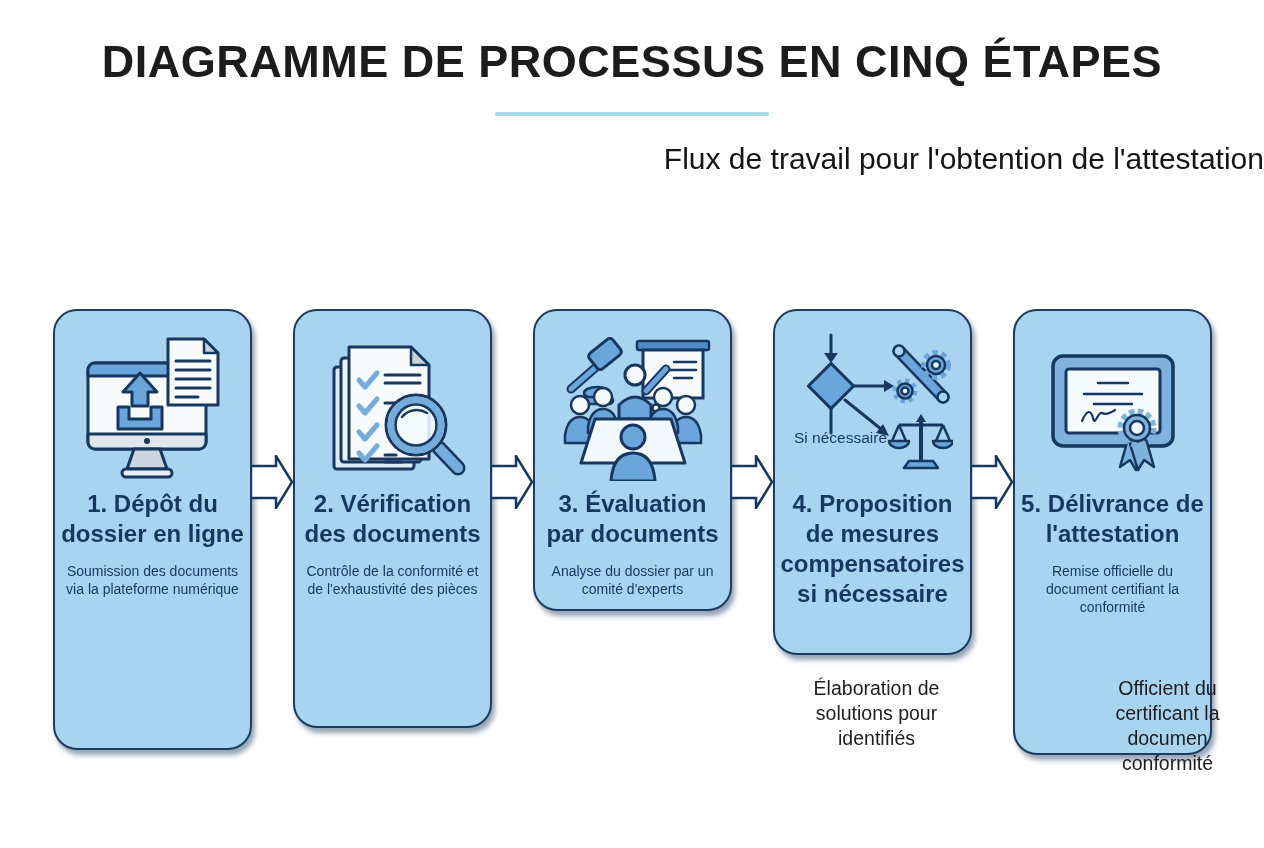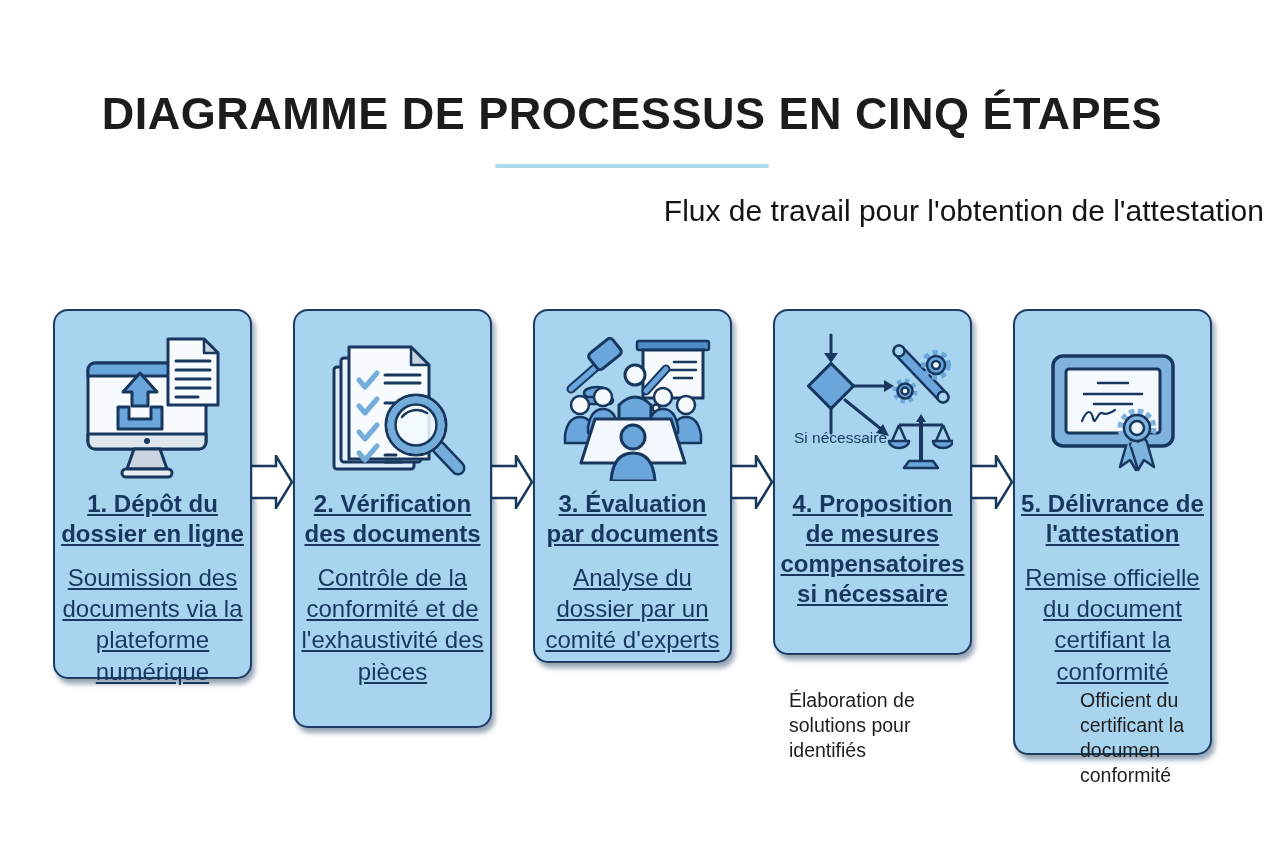--- a/index.html
+++ b/index.html
@@ -2,60 +2,60 @@
 <html><head>
 <meta charset="utf-8">
 <style>
   html,body{margin:0;padding:0;}
   body{
     width:1264px;height:848px;background:#ffffff;position:relative;overflow:hidden;
     font-family:"Liberation Sans", sans-serif;
   }
   .header{text-align:center;}
   .page-title{
-    margin:0;padding-top:88px;font-size:45px;font-weight:700;color:#1c1c1c;
+    margin:0;padding-top:36px;font-size:45px;font-weight:700;color:#1c1c1c;
     letter-spacing:.5px;
   }
   .title-underline{
     width:274px;height:4px;background:#a9dae8;margin:24px auto 0;border-radius:2px;
   }
   .page-subtitle{
     margin:26px 0 0;font-size:30px;font-weight:400;color:#141414;text-align:right;
   }
   .flow{position:absolute;left:0;top:0;width:1264px;height:848px;}
   .step{
     position:absolute;top:309px;width:199px;box-sizing:border-box;
-    background:#a8d4f0;border:2.5px solid #1c3d63;border-radius:15px;
+    background:#a8d4f0;border:2.5px solid #1c3d63;border-radius:24px;
     box-shadow:3px 5px 5px rgba(23,54,93,.45);
-    text-align:center;color:#17375e;text-decoration:underline;
+    text-align:center;color:#17375e;
   }
   .step svg.icon{display:block;margin:20px auto 0;}
   .step-title{margin:8px 0 0;font-size:24px;font-weight:700;line-height:1.25;color:#17375e;}
   .step-title span{display:block;}
-  .step-desc{margin:13px 5px 0;font-size:24px;font-weight:400;line-height:1.3;color:#17375e;}
+  .step-desc{margin:13px 5px 0;font-size:14px;font-weight:400;line-height:1.3;color:#17375e;}
   .flow-arrow{position:absolute;top:455px;width:42px;height:54px;}
   .step-caption{
-    position:absolute;top:672px;width:199px;margin:16px;text-align:left;
+    position:absolute;top:672px;width:199px;margin:4px;text-align:center;
     font-size:19.5px;line-height:1.28;color:#1d1d1d;
   }
   .step-caption span{display:block;}
   .decision-label{font-size:15.5px;fill:#17375e;font-family:"Liberation Sans",sans-serif;}
 </style>
 </head>
 <body>
 
 <div class="header">
   <h1 class="page-title">DIAGRAMME DE PROCESSUS EN CINQ ÉTAPES</h1>
   <div class="title-underline"></div>
   <h2 class="page-subtitle">Flux de travail pour l'obtention de l'attestation</h2>
 </div>
 
 <div class="flow">
 
-  <section class="step" style="left:53px;height:370px;">
+  <section class="step" style="left:53px;height:441px;">
     <svg class="icon" width="150" height="150" viewBox="0 0 150 150">
       <g stroke="#17375E" stroke-width="3" stroke-linejoin="round">
         <rect x="10" y="32" width="118" height="86" rx="7" fill="#F7FBFE"></rect>
         <path d="M17 32 h104 a7 7 0 0 1 7 7 v6 H10 v-6 a7 7 0 0 1 7 -7 z" fill="#6AA5DC"></path>
         <path d="M10 103 h118 v8 a7 7 0 0 1 -7 7 H17 a7 7 0 0 1 -7 -7 z" fill="#DFE7EE"></path>
         <circle cx="69" cy="110" r="3" fill="#17375E" stroke="none"></circle>
         <path d="M56 118 h26 l7 20 h-40 z" fill="#CBD5DF"></path>
         <rect x="44" y="138" width="50" height="8" rx="4" fill="#E8EEF3"></rect>
         <path d="M62 42 l17 19 h-9 v14 h-16 v-14 h-9 z" fill="#6AA5DC"></path>
         <path d="M40 76 h11 v12 h22 v-12 h11 v22 h-44 z" fill="#6AA5DC"></path>
@@ -97,21 +97,21 @@
       <circle cx="98" cy="94" r="20.5" fill="none" stroke="#17375E" stroke-width="2.5"></circle>
       <path d="M84 86 a19 19 0 0 1 25 -4" fill="none" stroke="#17375E" stroke-width="2.5" stroke-linecap="round"></path>
     </svg>
     <h3 class="step-title">
       <span>2. Vérification</span>
       <span>des documents</span>
     </h3>
     <p class="step-desc">Contrôle de la conformité et de l'exhaustivité des pièces</p>
   </section>
 
-  <section class="step" style="left:533px;height:354px;">
+  <section class="step" style="left:533px;height:302px;">
     <svg class="icon" width="160" height="150" viewBox="0 0 160 150">
       <line x1="18" y1="58" x2="50" y2="30" stroke="#17375E" stroke-width="9" stroke-linecap="round"></line>
       <line x1="18" y1="58" x2="50" y2="30" stroke="#6AA5DC" stroke-width="5" stroke-linecap="round"></line>
       <rect x="37" y="13" width="30" height="20" rx="4" transform="rotate(-39 52 23)" fill="#6AA5DC" stroke="#17375E" stroke-width="3"></rect>
       <ellipse cx="44" cy="62" rx="13" ry="6" fill="#6AA5DC" stroke="#17375E" stroke-width="2.5"></ellipse>
       <rect x="28" y="66" width="32" height="7" rx="3.5" fill="#6AA5DC" stroke="#17375E" stroke-width="2.5"></rect>
       <rect x="84" y="10" width="72" height="9" rx="2" fill="#4F8CC7" stroke="#17375E" stroke-width="2.5"></rect>
       <rect x="90" y="19" width="60" height="48" fill="#F7FBFE" stroke="#17375E" stroke-width="3"></rect>
       <g stroke="#17375E" stroke-width="2.5" stroke-linecap="round">
         <path d="M121 31 H143 M117 39 H143 M121 47 H139"></path>

